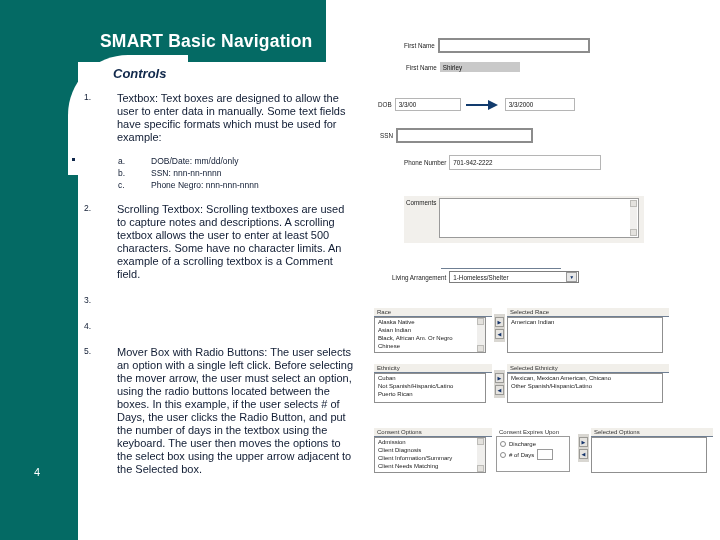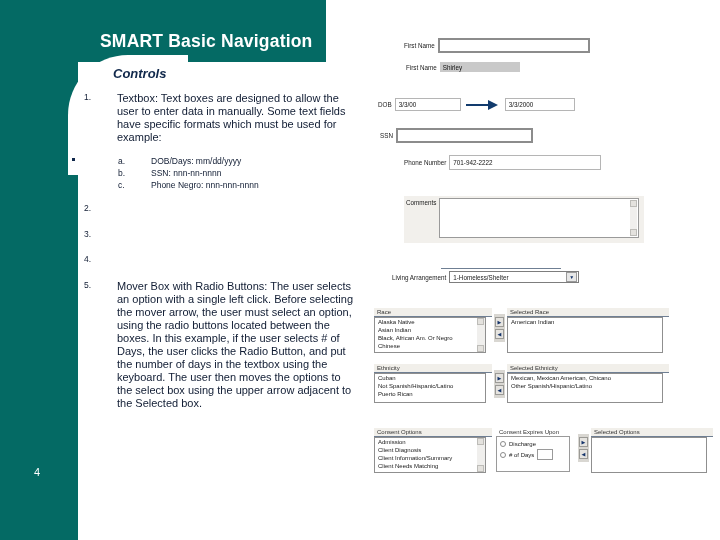--- a/index.html
+++ b/index.html
@@ -137,34 +137,35 @@
   <div class="list">
 
     <div class="item">
       <div class="num">1.</div>
       <div class="txt">Textbox:  Text boxes are designed to allow the user to enter data in manually.   Some text fields have specific formats which must be used for example:</div>
     </div>
 
     <div class="sublist">
       <div class="subitem">
         <div class="sn">a.</div>
-        <div class="st">DOB/Days:  mm/dd/yyyy</div>
+        <div class="st">DOB/Date:  mm/dd/only</div>
       </div>
       <div class="subitem">
         <div class="sn">b.</div>
         <div class="st">SSN:  nnn-nn-nnnn</div>
       </div>
       <div class="subitem">
         <div class="sn">c.</div>
         <div class="st">Phone Negro:  nnn-nnn-nnnn</div>
       </div>
     </div>
 
     <div class="item" style="margin-bottom:14px;">
       <div class="num">2.</div>
+      <div class="txt">Scrolling Textbox:  Scrolling textboxes are used to capture notes and descriptions. A scrolling textbox allows the user to enter at least 500 characters. Some have no character limits.  An example of a scrolling textbox is a Comment field.</div>
     </div>
 
     <div class="item" style="margin-bottom:14px;">
       <div class="num">3.</div>
     </div>
 
     <div class="item" style="margin-bottom:14px;">
       <div class="num">4.</div>
     </div>
 

